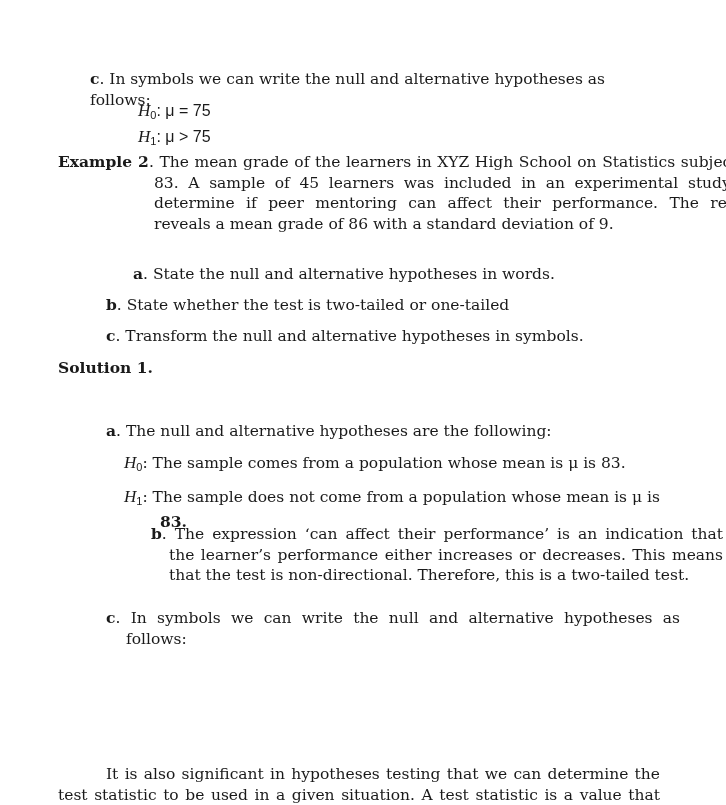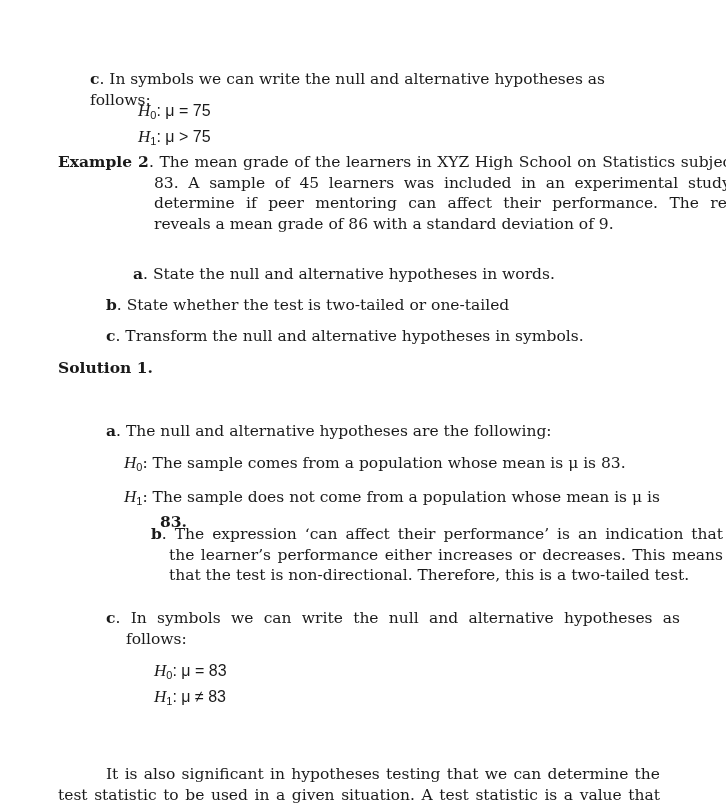--- a/index.html
+++ b/index.html
@@ -63,20 +63,16 @@
   </div>
 
   <div class="blk just" style="left:106px; top:524px; width:554px; padding-left:18px; text-indent:-18px;margin-left:45px;">
     <span class="lbl">b</span><span>. The expression ‘can affect their performance’ is an indication that the learner’s performance either increases or decreases. This means that the test is non-directional. Therefore, this is a two-tailed test.</span>
   </div>
 
   <div class="blk just" style="left:106px; top:608px; width:554px; padding-left:20px; text-indent:-20px;">
     <span class="lbl">c</span><span>. In symbols we can write the null and alternative hypotheses as follows:</span>
   </div>
 
-  <div class="blk math" style="left:154px; top:660px; line-height:22px;">
-    <div><span class="hi">H</span><span class="sub">0</span><span>: μ = 83</span></div>
-    <div><span class="hi">H</span><span class="sub">1</span><span>: μ ≠ 83</span></div>
-  </div>
 
   <div class="blk just" style="left:58px; top:748px; width:602px; text-indent:48px;margin-top:16px;">It is also significant in hypotheses testing that we can determine the test statistic to be used in a given situation. A test statistic is a value that plays a vital role in the decision making whether to reject or not to reject the null hypotheses. Let us consider the following cases:</div>
 
 </div>
 
 </body></html>

